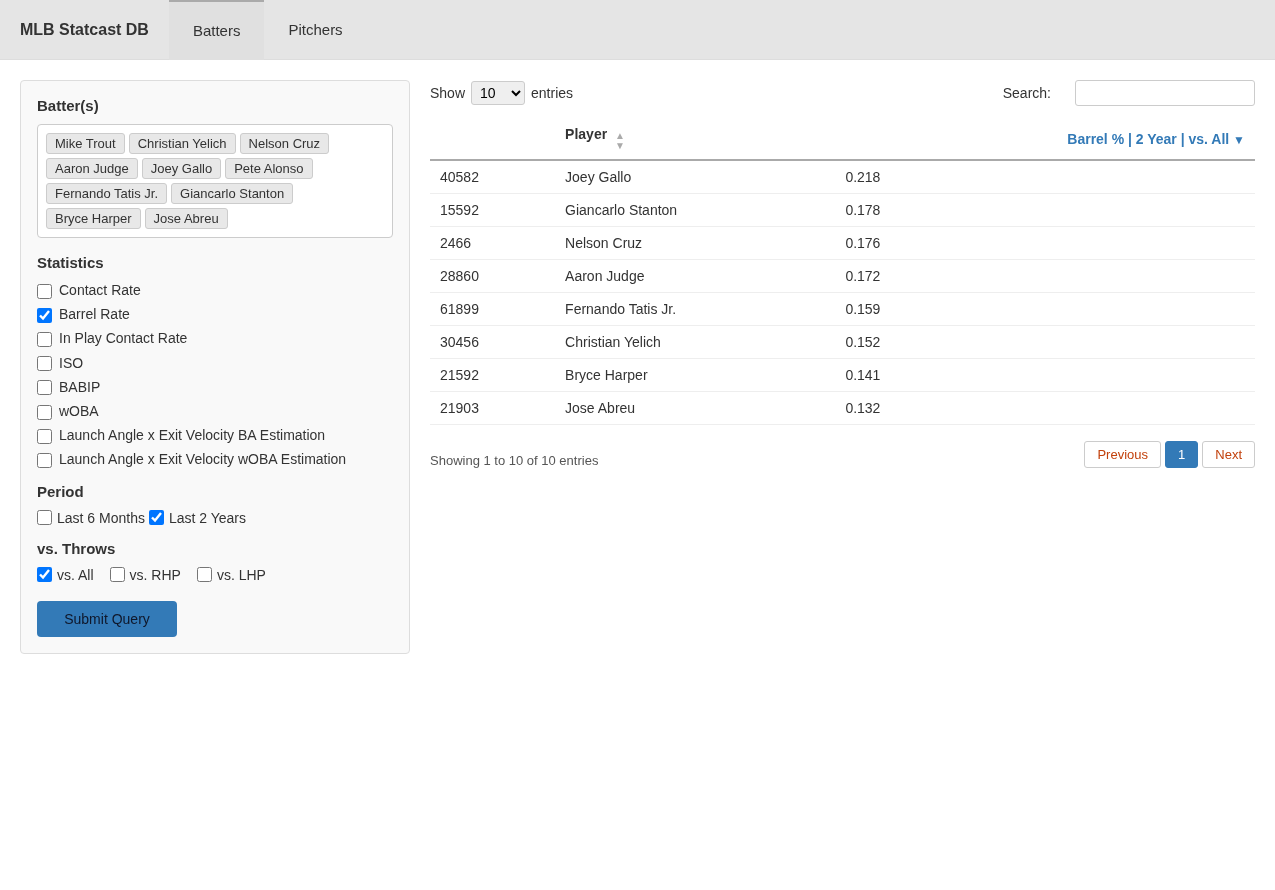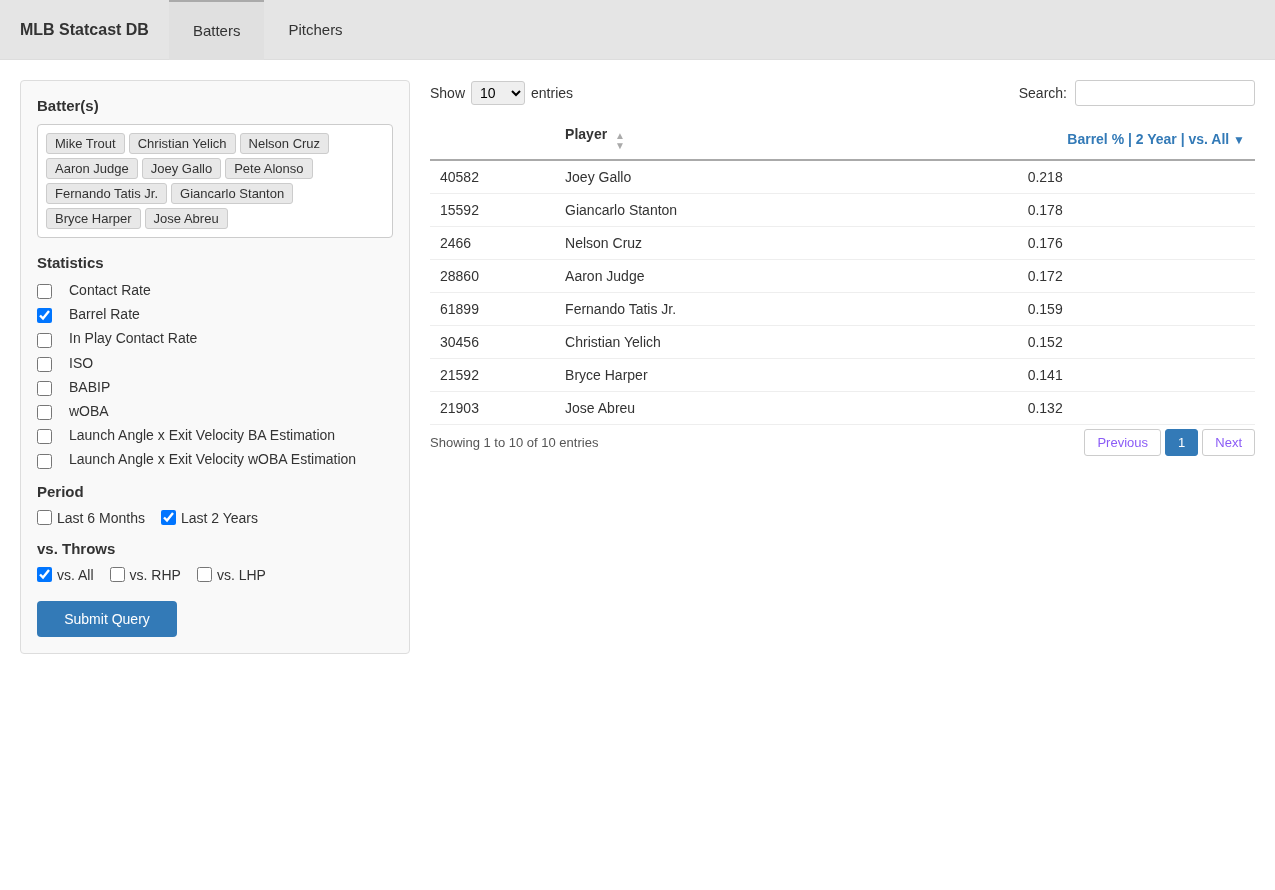--- a/index.html
+++ b/index.html
@@ -77,48 +77,48 @@
       border-radius: 3px;
       padding: 2px 8px;
       font-size: 13px;
       white-space: nowrap;
     }
 
     
     .statistics-section { margin-bottom: 14px; }
     .stat-item {
       display: flex;
-      align-items: flex-end;
+      align-items: center;
       margin-bottom: 6px;
-      gap: 17px;
+      gap: 7px;
     }
     .stat-item input[type="checkbox"] {
       margin-top: 2px;
       width: 15px;
       height: 15px;
       flex-shrink: 0;
     }
     .stat-label { font-size: 14px; line-height: 1.3; }
 
     
     .period-section { margin-bottom: 14px; }
-    .period-items { display: flex; gap: 16px; flex-wrap: wrap; margin-top: 6px; }
+    .period-items { display: flex; gap: 4px; flex-wrap: wrap; margin-top: 6px; }
     .period-item { display: flex; align-items: center; gap: 5px; }
     .period-item input[type="checkbox"] { width: 15px; height: 15px; }
 
     
     .throws-section { margin-bottom: 18px; }
     .throws-items { display: flex; gap: 16px; flex-wrap: wrap; margin-top: 6px; }
     .throws-item { display: flex; align-items: center; gap: 5px; }
     .throws-item input[type="checkbox"] { width: 15px; height: 15px; }
 
     
     .submit-btn {
       background: #337ab7;
-      color: #ffffff;
+      color: #0f172a;
       border: none;
       border-radius: 4px;
       padding: 10px 20px;
       font-size: 14px;
       cursor: pointer;
       width: 140px;
     }
 
     
     .main-content { flex: 1; }
@@ -130,21 +130,21 @@
       align-items: center;
       margin-bottom: 12px;
     }
     .show-entries { display: flex; align-items: center; gap: 6px; }
     .show-entries select {
       border: 1px solid #ccc;
       border-radius: 3px;
       padding: 2px 4px;
       font-size: 14px;
     }
-    .search-area { display: flex; align-items: center; gap: 8px; }
+    .search-area { display: flex; align-items: center; gap: 24px; }
     .search-area input {
       border: 1px solid #ccc;
       border-radius: 3px;
       padding: 4px 8px;
       width: 180px;
       font-size: 14px;
     }
 
     
     .data-table {
@@ -175,39 +175,39 @@
       color: #aaa;
     }
     .data-table th .sort-down {
       color: #337ab7;
       font-size: 12px;
     }
     .data-table td {
       padding: 8px 10px;
       border-bottom: 1px solid #eee;
     }
-    .data-table td.num { text-align: center; }
+    .data-table td.num { text-align: left; }
 
     
     .pagination-area {
       display: flex;
       justify-content: space-between;
-      align-items: center;
-      margin-top: 4px;
+      align-items: flex-end;
+      margin-top: 16px;
     }
     .pagination-info { font-size: 13px; color: #555; }
     .pagination-controls { display: flex; align-items: center; gap: 4px; }
     .page-btn {
       border: 1px solid #ccc;
       background: #fff;
       padding: 5px 12px;
       cursor: pointer;
       font-size: 13px;
       border-radius: 3px;
-      color: #8b5cf6;
+      color: #c2410c;
     }
     .page-btn.active {
       background: #337ab7;
       color: #fff;
       border-color: #337ab7;
     }
   </style>
 </head>
 <body>
 

